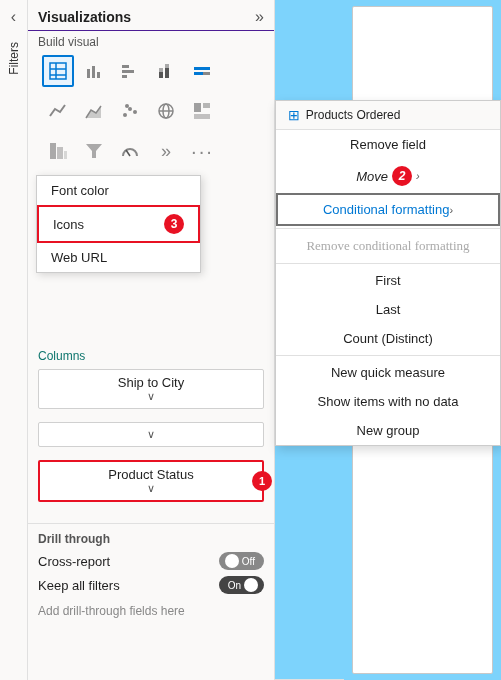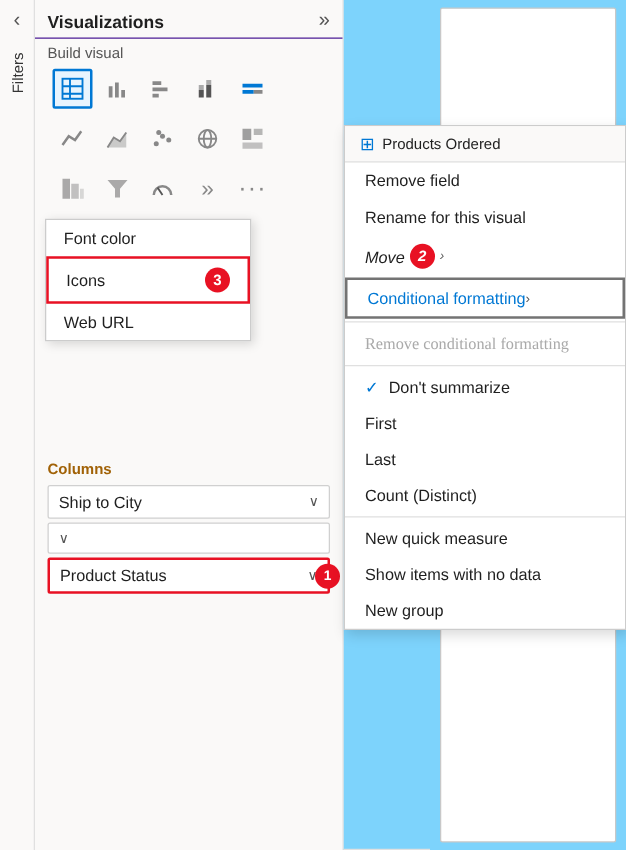--- a/index.html
+++ b/index.html
@@ -127,37 +127,37 @@
       gap: 28px;
     }
 
     
     .columns-section {
       padding: 8px 10px 4px 10px;
       margin-top: 4px;
     }
     .columns-title {
       font-size: 12px;
-      font-weight: 700;
-      color: #a16207;
+      font-weight: 400;
+      color: #0f766e;
       margin-bottom: 6px;
-      margin-top: 19px;
     }
     .column-field {
       display: flex;
       align-items: center;
       justify-content: space-between;
       border: 1px solid #d0d0d0;
       border-radius: 2px;
       padding: 5px 8px;
-      margin-bottom: 3px;
+      margin-bottom: 13px;
       background: #fff;
       cursor: pointer;
       font-size: 13px;
       color: #1f1f1f;
+      flex-direction: column;
     }
     .column-field.active-field {
       border: 2px solid #e81123;
     }
     .column-field-chevron {
       font-size: 11px;
       color: #555;
     }
 
     
@@ -282,21 +282,21 @@
       font-size: 14px;
       margin-right: 6px;
       color: #0078d4;
     }
     .dropdown-item {
       padding: 7px 16px;
       cursor: pointer;
       color: #1f1f1f;
       display: flex;
       align-items: center;
-      justify-content: flex-start;
+      justify-content: center;
     }
     .dropdown-item.highlighted {
       border: 2px solid #e81123;
       color: #0078d4;
       font-weight: 500;
     }
     .dropdown-item.checked::before {
       content: '✓';
       margin-right: 8px;
       color: #0078d4;
@@ -471,70 +471,82 @@
 
     <div class="columns-section" style="margin-top: 170px;">
       <div class="columns-title">Columns</div>
       <div class="column-field">
         <span>Ship to City</span>
         <span class="column-field-chevron">∨</span>
       </div>
       <div class="column-field">
         <span class="column-field-chevron">∨</span>
       </div>
-      <div class="column-field active-field" style="position:relative;gap:44px;">
+      <div class="column-field active-field" style="position:relative;">
         <span>Product Status</span>
         <span class="column-field-chevron">∨</span>
         <span class="num-badge" style="position:absolute;right:-10px;top:50%;transform:translateY(-50%);font-size:11px;">1</span>
       </div>
     </div>
 
+    <div class="drill-section">
+      <div class="drill-title">Drill through</div>
+      <div class="drill-row">
+        <span>Cross-report</span>
+        <div class="toggle-switch off">
+          <span class="toggle-knob"></span>
+          <span class="toggle-label">Off</span>
+        </div>
+      </div>
+      <div class="drill-row">
+        <span>Keep all filters</span>
+        <div class="toggle-switch">
+          <span class="toggle-label">On</span>
+          <span class="toggle-knob"></span>
+        </div>
+      </div>
+      <div class="add-drill-label">Add drill-through fields here</div>
+    </div>
   </div>
 
   <div class="fields-panel">
     <div class="fields-header">
       <span class="fields-title">Fields</span>
       <span class="panel-expand-icon">»</span>
     </div>
     <div class="search-box">
       <span class="search-icon">🔍</span>
       <input class="search-input" type="text" placeholder="Search" style="">
     </div>
 
     <div class="fields-dropdown">
       <div class="fields-dropdown-header">
         <span class="table-icon">⊞</span>
         <span>Products Ordered</span>
       </div>
 
       <div class="dropdown-item">
         <span>Remove field</span>
-      </div>
-      <div class="dropdown-item">
-        <span>Rename for this visual</span>
       </div>
       <div class="dropdown-item" style="position:relative;font-style:italic;">
         <span>Move</span>
         <span style="display:flex;align-items:center;gap:4px;">
           <span class="num-badge">2</span>
           <span class="dropdown-arrow">›</span>
         </span>
       </div>
       <div class="dropdown-item highlighted" style="border:2px solid #737373; color:#0078d4;">
         <span>Conditional formatting</span>
         <span class="dropdown-arrow">›</span>
       </div>
       <div class="dropdown-divider"></div>
       <div class="dropdown-item grayed">
         <span style="color:#aaa;">Remove conditional formatting</span>
       </div>
       <div class="dropdown-divider"></div>
-      <div class="dropdown-item checked">
-        <span>Don't summarize</span>
-      </div>
       <div class="dropdown-item">
         <span>First</span>
       </div>
       <div class="dropdown-item">
         <span>Last</span>
       </div>
       <div class="dropdown-item">
         <span>Count (Distinct)</span>
       </div>
       <div class="dropdown-divider"></div>

